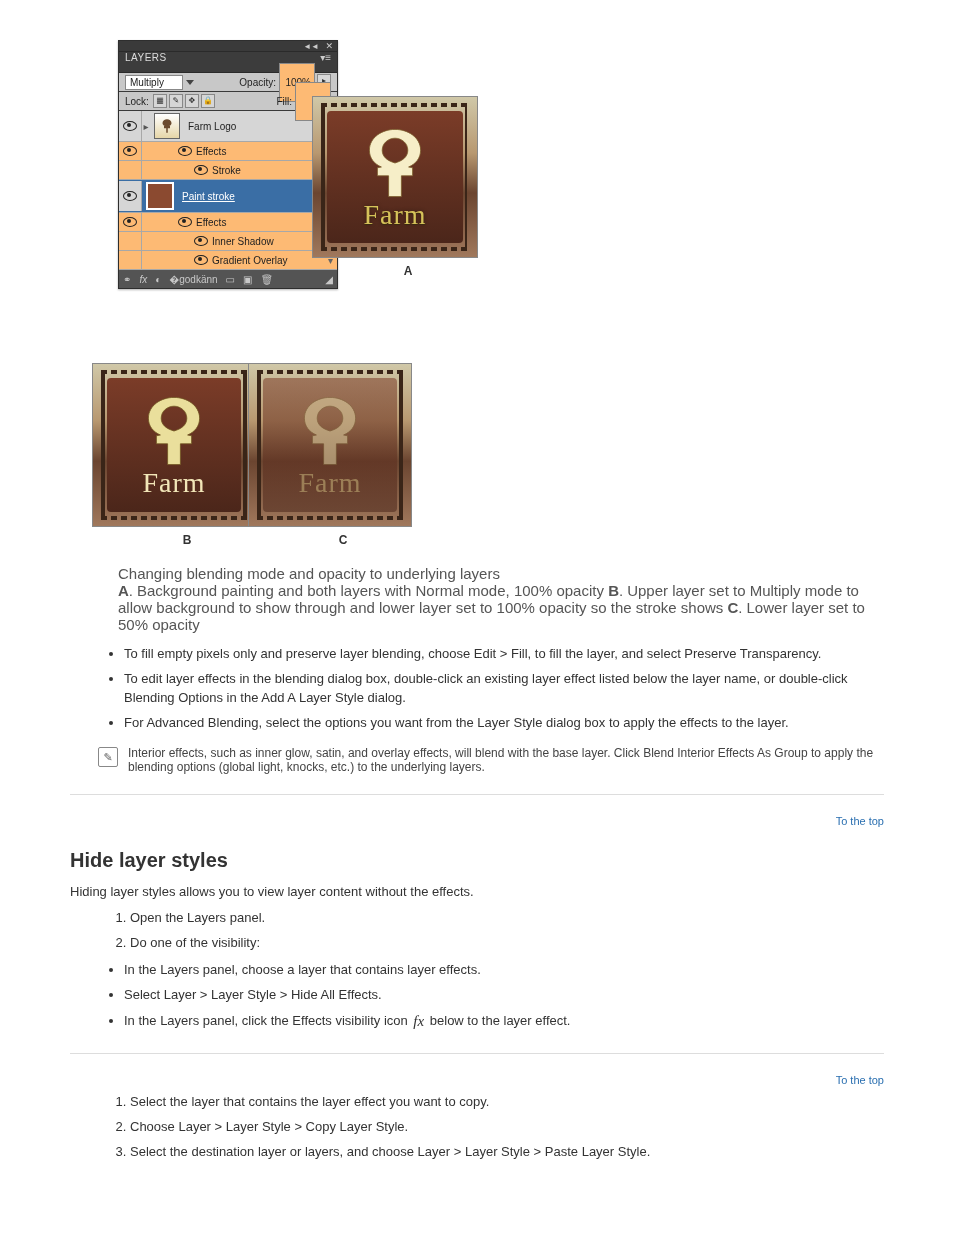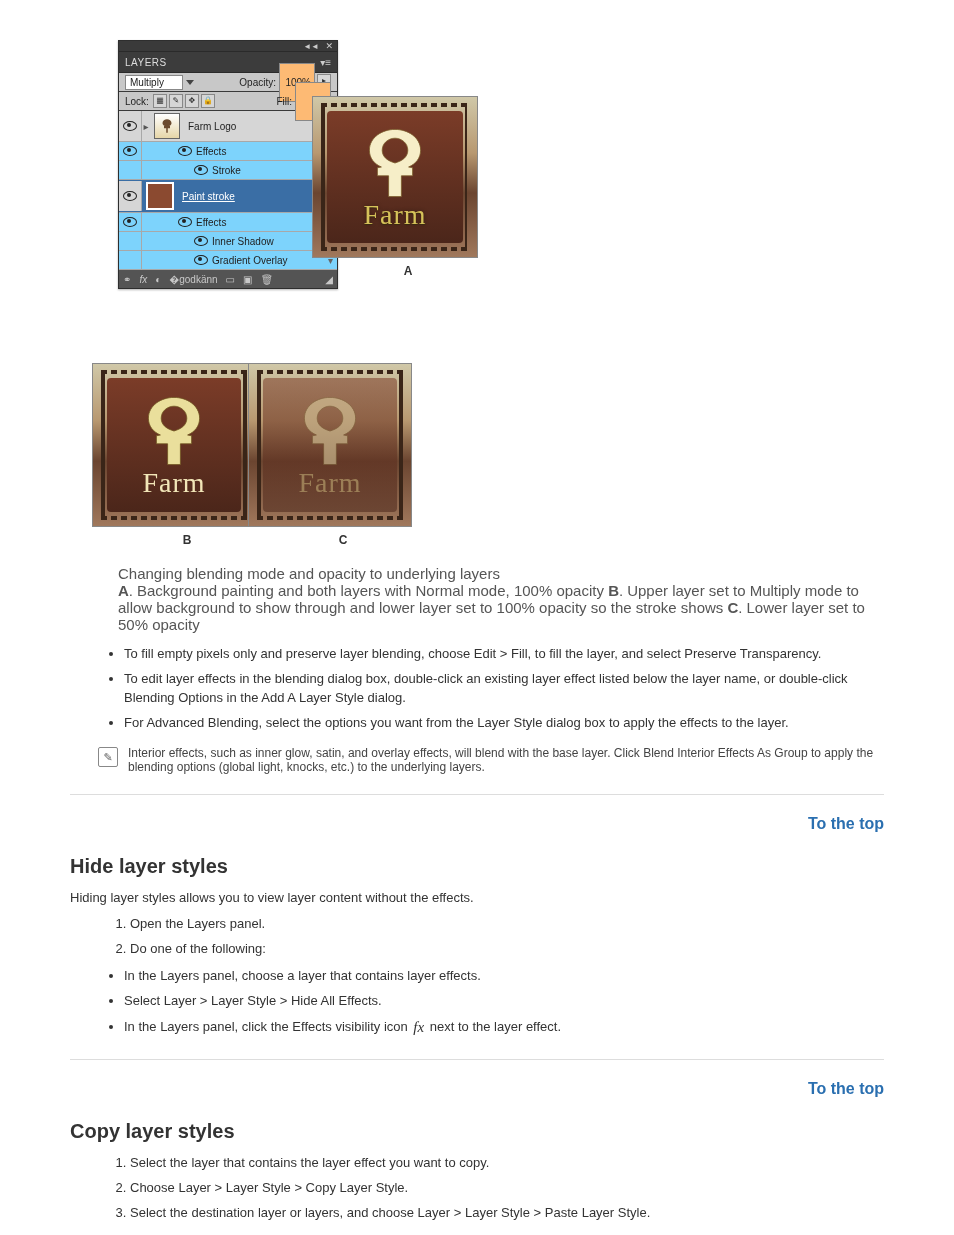--- a/index.html
+++ b/index.html
@@ -3,40 +3,40 @@
 <meta charset="utf-8">
 <style>
   body{margin:0;background:#fff;font-family:Arial,Helvetica,sans-serif;font-size:13px;color:#333;}
   .page{width:954px;min-height:1235px;margin:0 auto;position:relative;padding:40px 70px 80px 70px;box-sizing:border-box;}
   .fig-row{display:flex;align-items:flex-start;margin-bottom:18px;}
   .panel-wrap{position:relative;margin-left:48px;}
   .panel{width:218px;background:#4c4c4c;border:1px solid #2e2e2e;font-size:10px;color:#ccc;box-shadow:0 1px 2px rgba(0,0,0,.3);}
   .panel-top{height:10px;background:#3a3a3a;border-bottom:1px solid #2a2a2a;position:relative;}
   .panel-top .dbl{position:absolute;right:18px;top:1px;font-size:8px;color:#ccc;}
   .panel-top .x{position:absolute;right:4px;top:0;font-size:9px;color:#ccc;}
-  .panel-tabs{background:#3c3c3c;height:20px;display:flex;align-items:center;padding:0 6px;border-bottom:1px solid #2a2a2a;}
+  .panel-tabs{background:#3c3c3c;height:20px;display:flex;align-items:flex-start;padding:0 6px;border-bottom:1px solid #2a2a2a;}
   .panel-tab{color:#ddd;font-size:10px;letter-spacing:.5px;}
   .panel-menu{margin-left:auto;color:#ccc;font-size:10px;}
   .row{display:flex;align-items:center;height:18px;padding:0 6px;background:#545454;border-bottom:1px solid #3a3a3a;}
   .row.light{background:#c8c8c8;color:#222;}
   .sel{background:#fff;color:#222;font-size:10px;padding:1px 4px;border:1px solid #888;display:inline-block;min-width:48px;}
   .tri{display:inline-block;width:0;height:0;border-left:4px solid transparent;border-right:4px solid transparent;border-top:5px solid #444;margin-left:3px;vertical-align:middle;}
   .opac-box{background:#fdba74;color:#222;font-size:10px;padding:13px 3px;border:1px solid #888;margin-left:3px;min-width:28px;display:inline-block;text-align:right;}
   .arrow-btn{display:inline-block;width:12px;height:14px;background:#d8d8d8;border:1px solid #888;margin-left:2px;text-align:center;line-height:12px;font-size:8px;color:#333;}
   .lockicons span{display:inline-block;width:12px;height:12px;border:1px solid #888;margin-right:2px;background:#d6d6d6;font-size:8px;text-align:center;line-height:12px;color:#333;}
   .lrow{display:flex;align-items:center;background:#d6d6d6;border-bottom:1px solid #a8a8a8;color:#222;font-size:10px;min-height:30px;}
   .vis{width:22px;min-height:30px;border-right:1px solid #a8a8a8;display:flex;align-items:center;justify-content:center;}
   .eye{width:12px;height:8px;border:1px solid #222;border-radius:50%;position:relative;}
   .eye:after{content:"";position:absolute;width:4px;height:4px;background:#222;border-radius:50%;top:1px;left:3px;}
   .thumb{width:24px;height:24px;border:1px solid #666;background:#a77;margin:2px 6px 2px 4px;display:flex;align-items:center;justify-content:center;font-size:8px;color:#fff;}
   .thumb.tree{background:linear-gradient(#fff,#e6d6a8);}
   .lname{flex:1;padding-left:2px;}
   .selected-layer{background:#3a6ea5;color:#fff;justify-content:center;}
   .selected-layer .lname{color:#fff;text-decoration:underline;}
-  .fx-sub{min-height:18px;background:#7dd3fc;}
+  .fx-sub{min-height:18px;background:#fdba74;}
   .fx-sub .vis{min-height:18px;}
   .fx-indent{padding-left:36px;display:flex;align-items:center;gap:4px;}
   .fx-indent2{padding-left:52px;display:flex;align-items:center;gap:4px;}
   .fx-eye{width:12px;height:8px;border:1px solid #222;border-radius:50%;position:relative;display:inline-block;}
   .fx-eye:after{content:"";position:absolute;width:4px;height:4px;background:#222;border-radius:50%;top:1px;left:3px;}
   .panel-foot{height:18px;background:#545454;display:flex;align-items:center;padding:0 4px;gap:8px;color:#c8c8c8;font-size:10px;}
   .panel-foot span{display:inline-block;}
   .foot-ico{font-style:italic;}
 
   .preview{width:164px;height:160px;margin-left:-26px;margin-top:56px;background:linear-gradient(180deg,#d0c8a8 0%,#b89870 35%,#6b4530 60%,#a0785c 100%);border:1px solid #888;position:relative;display:flex;flex-direction:column;align-items:center;justify-content:center;}
@@ -64,21 +64,21 @@
   .note-row{display:flex;align-items:flex-start;gap:10px;margin:6px 0 10px 28px;font-size:12px;color:#444;}
   .note-ico{width:18px;height:18px;border:1px solid #888;border-radius:2px;display:flex;align-items:center;justify-content:center;font-size:11px;color:#666;flex:none;margin-top:1px;}
   hr.rule{border:none;border-top:1px solid #ddd;margin:20px 0;}
 
   h2.sec{font-size:20px;font-weight:bold;color:#333;margin:22px 0 10px 0;}
   h3.sub{font-size:15px;font-weight:bold;color:#333;margin:18px 0 8px 0;}
   p.body{font-size:13px;line-height:1.5;margin:6px 0;color:#333;}
   .fx-icon{font-family:'Brush Script MT','Comic Sans MS',cursive;font-style:italic;font-size:15px;display:inline-block;vertical-align:middle;margin:0 2px;}
   ol.steps{margin:6px 0 6px 60px;padding:0;}
   ol.steps li{font-size:13px;line-height:1.55;margin:5px 0;}
-  .totop{text-align:right;font-size:16px;font-weight:bold;}
+  .totop{text-align:right;font-size:11px;}
   .totop a{color:#2a6fb0;text-decoration:none;}
 </style>
 </head>
 <body>
 
 <div class="page">
 
   <div class="fig-row">
     <div class="panel-wrap">
       <div class="panel">
@@ -240,32 +240,31 @@
     <div>Interior effects, such as inner glow, satin, and overlay effects, will blend with the base layer. Click Blend Interior Effects As Group to apply the blending options (global light, knocks, etc.) to the underlying layers.</div>
   </div>
 
   <hr class="rule">
 
   <div class="totop"><a href="#">To the top</a></div>
   <h2 class="sec">Hide layer styles</h2>
   <p class="body">Hiding layer styles allows you to view layer content without the effects.</p>
   <ol class="steps">
     <li>Open the Layers panel.</li>
-    <li>Do one of the following:</li>
+    <li>Do one of the visibility:</li>
   </ol>
   <ul class="doc-list">
     <li>In the Layers panel, choose a layer that contains layer effects.</li>
     <li>Select Layer &gt; Layer Style &gt; Hide All Effects.</li>
-    <li><span>In the Layers panel, click the Effects visibility icon </span><span class="fx-icon">fx</span><span> next to the layer effect.</span></li>
+    <li><span>In the Layers panel, click the Effects visibility icon </span><span class="fx-icon">fx</span><span> below to the layer effect.</span></li>
   </ul>
 
   <hr class="rule">
 
   <div class="totop"><a href="#">To the top</a></div>
-  <h2 class="sec">Copy layer styles</h2>
 
   <ol class="steps">
     <li>Select the layer that contains the layer effect you want to copy.</li>
     <li>Choose Layer &gt; Layer Style &gt; Copy Layer Style.</li>
     <li>Select the destination layer or layers, and choose Layer &gt; Layer Style &gt; Paste Layer Style.</li>
   </ol>
 
 </div>
 
 </body></html>

